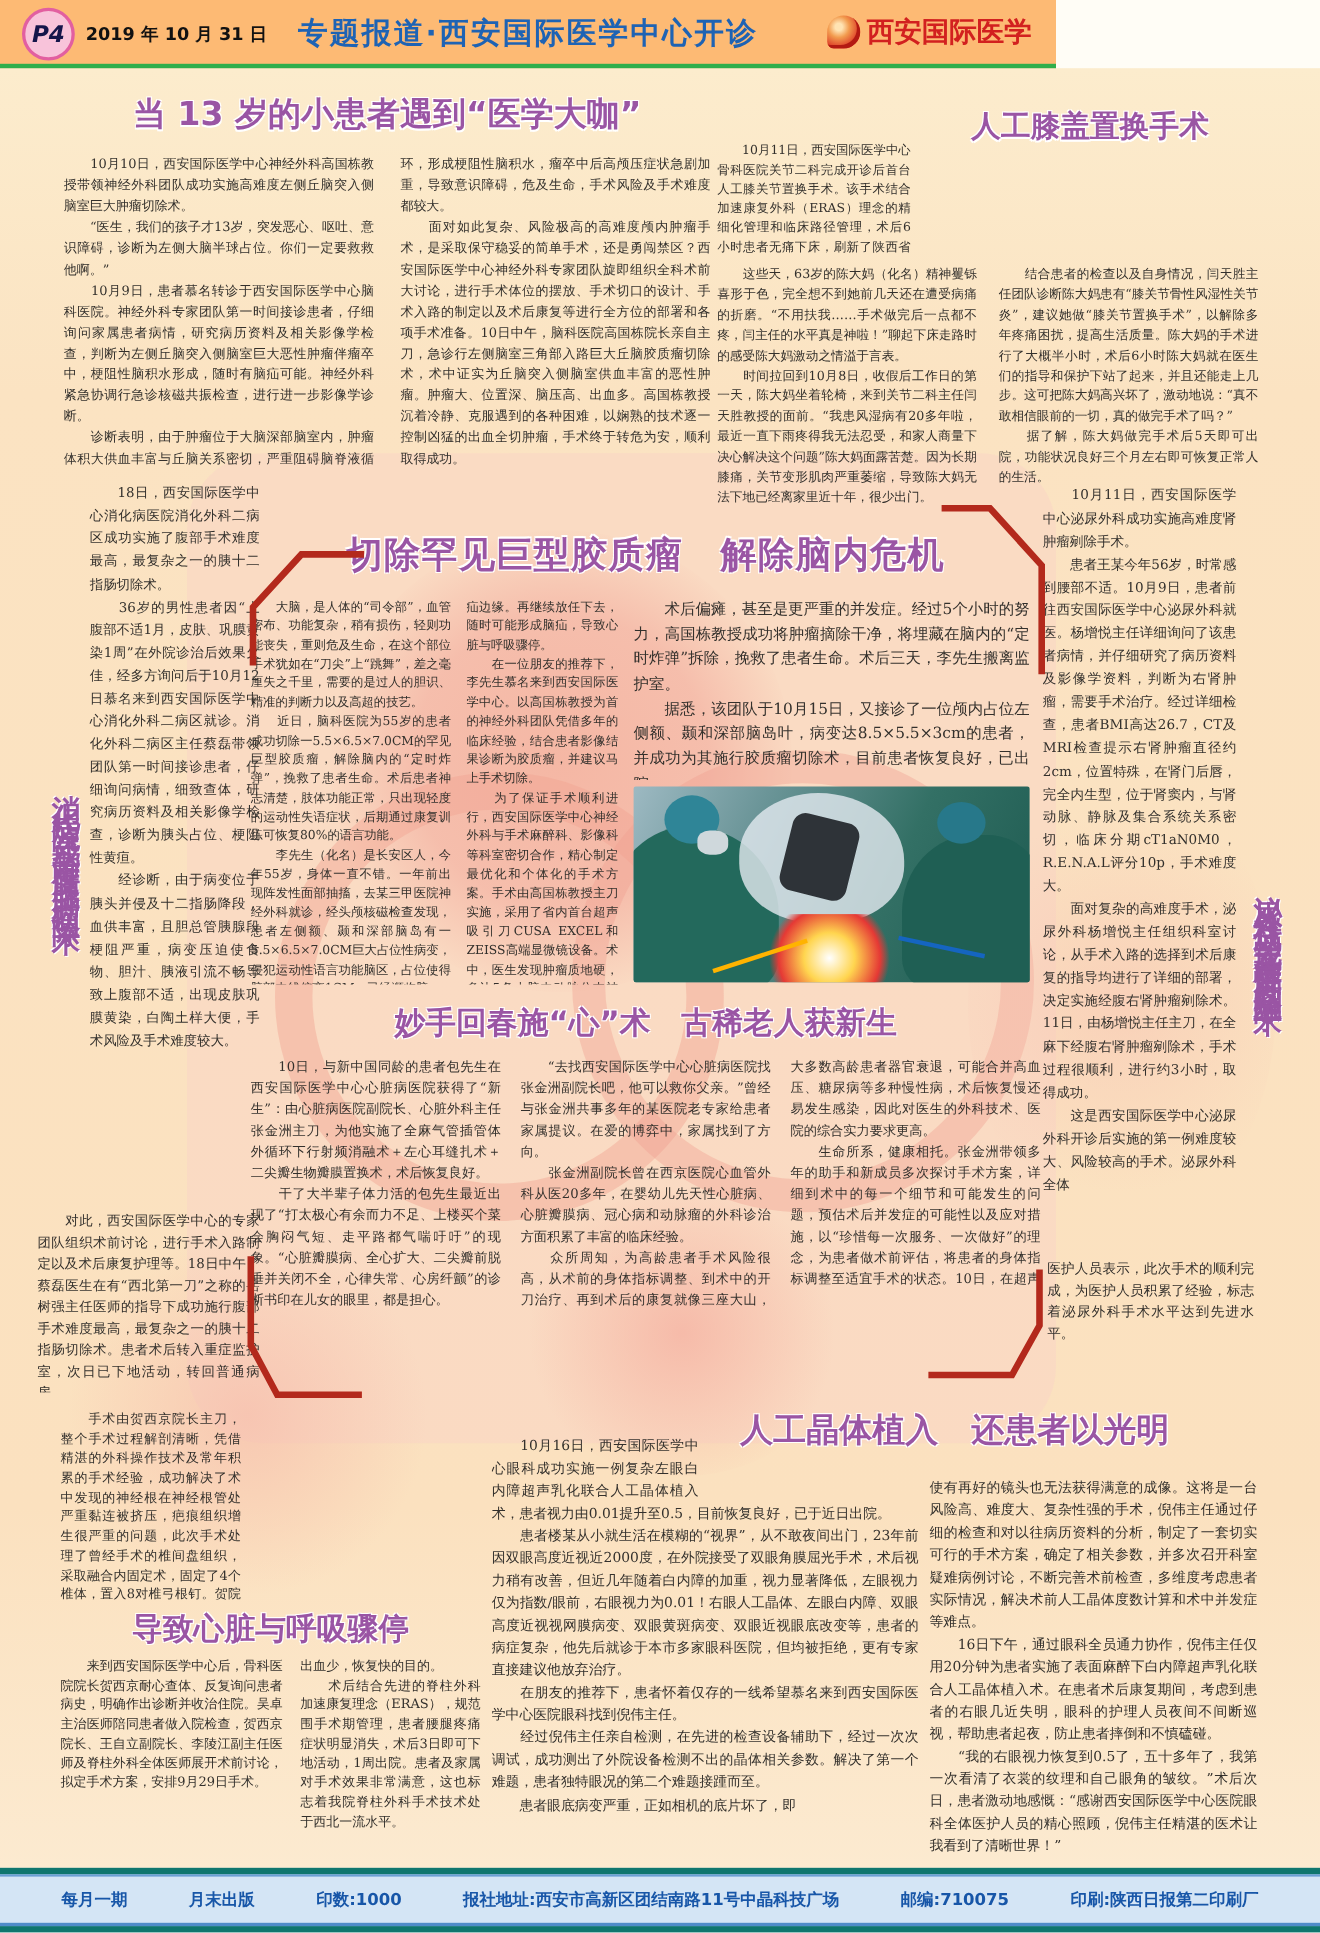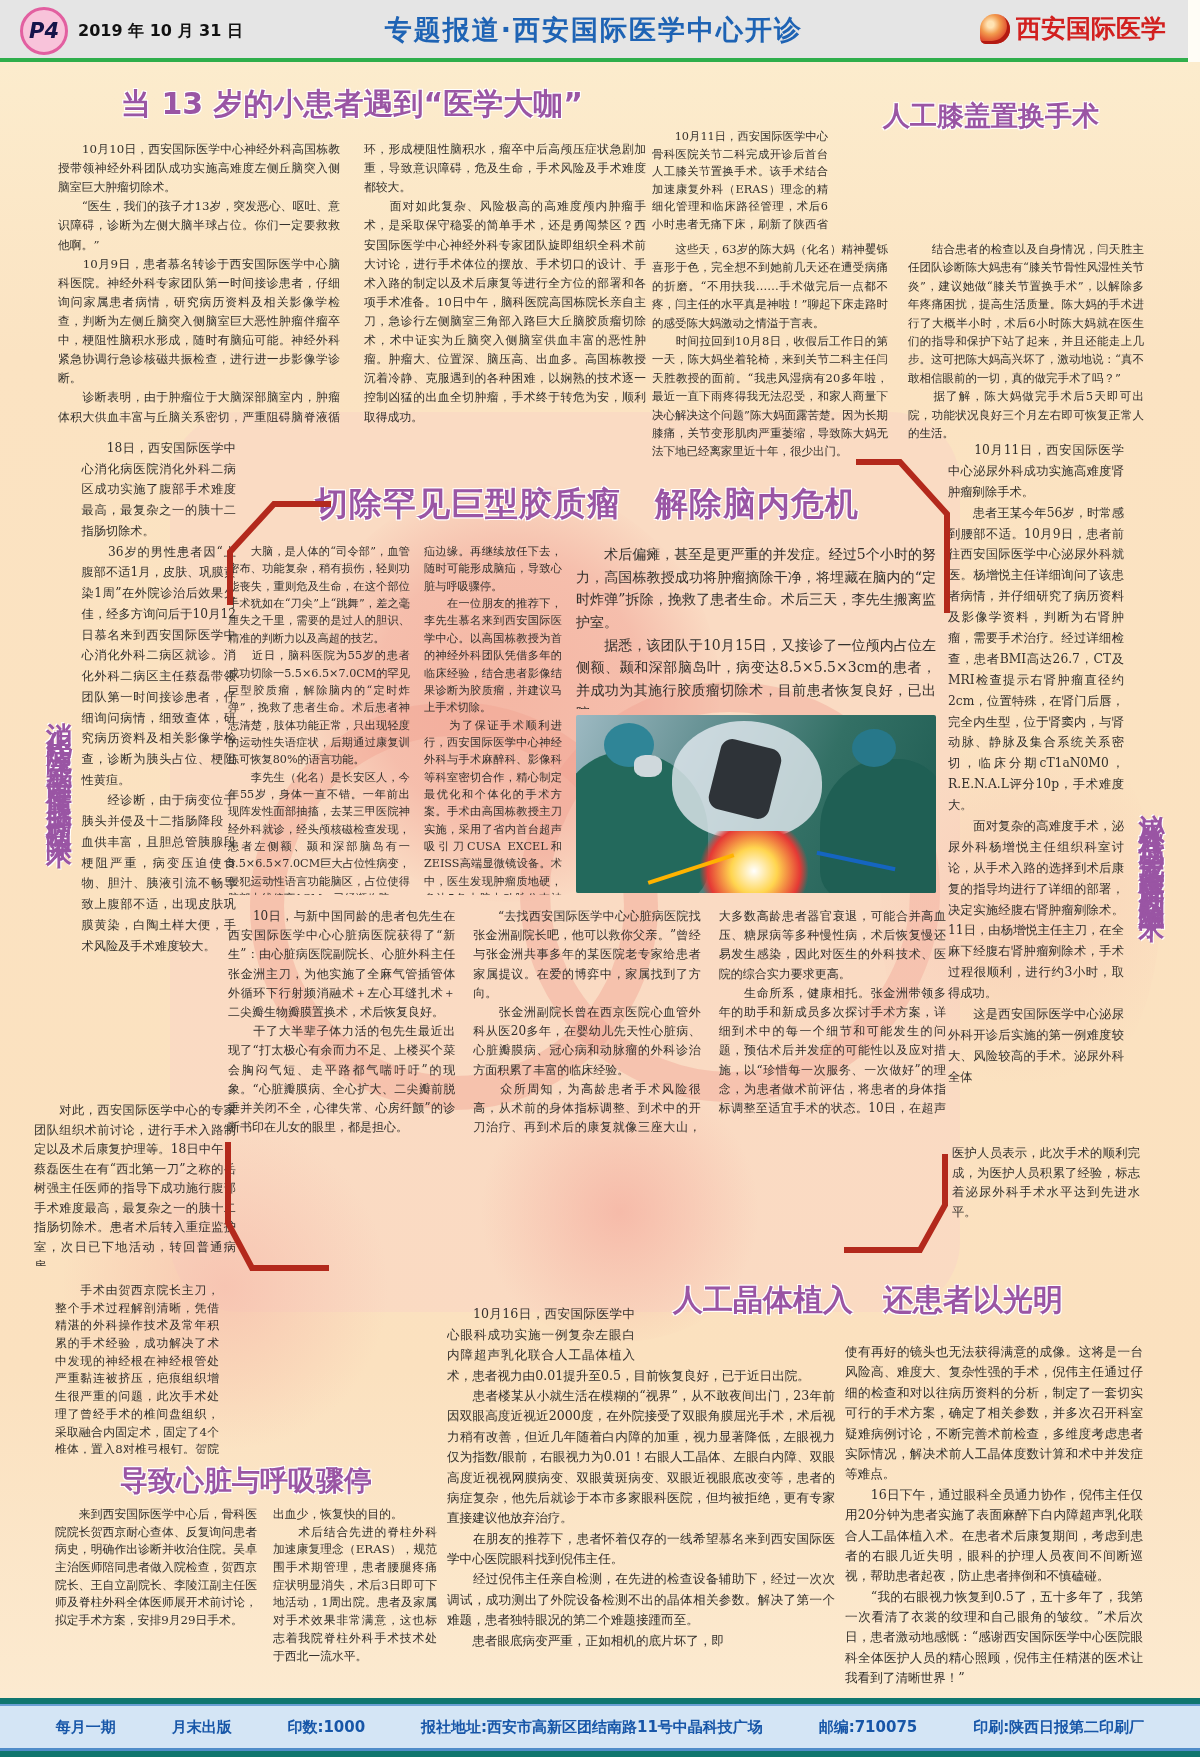--- a/index.html
+++ b/index.html
@@ -1,19 +1,19 @@
 <!DOCTYPE html>
 <html><head>
 <meta charset="utf-8">
 <style>
   html,body{margin:0;padding:0;background:#fff;}
   #page{position:relative;width:1200px;height:1757px;background:#fffdf6;overflow:hidden;
         font-family:"DejaVu Serif",serif;}
   
-  #hdr{position:absolute;left:0;top:0;width:1188px;height:58px;background:#e5e5e5;
+  #hdr{position:absolute;left:0;top:0;width:960px;height:58px;background:#fdba74;
        border-bottom:4px solid #2fae4b;z-index:5;}
   .p4-badge{position:absolute;left:20px;top:7px;width:42px;height:42px;border-radius:50%;
        background:#f8c3da;border:3px solid #e25fa0;color:#15154a;font:italic bold 21px "DejaVu Sans",sans-serif;
        display:flex;align-items:center;justify-content:center;}
   .hdr-date{position:absolute;left:78px;top:21px;font:bold 16px "DejaVu Sans",sans-serif;color:#111;}
   .hdr-title{position:absolute;left:0;right:0;top:12px;text-align:center;
        font:bold 27px "DejaVu Sans",sans-serif;color:#1e63b4;letter-spacing:2px;}
   .hdr-brand{position:absolute;right:22px;top:12px;display:flex;align-items:center;gap:6px;
        font:bold 25px "DejaVu Sans",sans-serif;color:#d2201f;}
   .brand-flower{width:30px;height:30px;border-radius:50% 50% 50% 6px;
@@ -164,20 +164,21 @@
             <div class="phsh" style="right:-14px;top:44px;width:130px;height:140px;background:#1f5f54;border-radius:50% 40% 20% 20%;"></div>
             <div class="phsh" style="right:40px;top:14px;width:44px;height:38px;background:#27788a;border-radius:50%;"></div>
             <div class="phsh" style="left:96px;top:6px;width:150px;height:118px;background:rgba(228,234,240,.8);border-radius:48% 52% 44% 46%;"></div>
             <div class="phsh" style="left:138px;top:28px;width:62px;height:72px;background:#2e3338;border-radius:12px;transform:rotate(14deg);"></div>
             <div class="phsh" style="left:118px;bottom:-18px;width:120px;height:80px;background:radial-gradient(circle,#ffffff 0%,#ffd54f 32%,#e53935 64%,transparent 76%);"></div>
             <div class="phsh" style="left:70px;bottom:22px;width:90px;height:4px;background:#ffb300;transform:rotate(-18deg);"></div>
             <div class="phsh" style="right:40px;bottom:30px;width:80px;height:4px;background:#1565c0;transform:rotate(12deg);"></div>
           </div>
         </div>
       </div>
+      <div id="feat-h2" class="ph">妙手回春施“心”术　古稀老人获新生</div>
       <div id="heart-body" class="tx">　　10日，与新中国同龄的患者包先生在西安国际医学中心心脏病医院获得了“新生”：由心脏病医院副院长、心脏外科主任张金洲主刀，为他实施了全麻气管插管体外循环下行射频消融术＋左心耳缝扎术＋二尖瓣生物瓣膜置换术，术后恢复良好。
 　　干了大半辈子体力活的包先生最近出现了“打太极心有余而力不足、上楼买个菜会胸闷气短、走平路都气喘吁吁”的现象。“心脏瓣膜病、全心扩大、二尖瓣前脱垂并关闭不全，心律失常、心房纤颤”的诊断书印在儿女的眼里，都是担心。
 　　“去找西安国际医学中心心脏病医院找张金洲副院长吧，他可以救你父亲。”曾经与张金洲共事多年的某医院老专家给患者家属提议。在爱的博弈中，家属找到了方向。
 　　张金洲副院长曾在西京医院心血管外科从医20多年，在婴幼儿先天性心脏病、心脏瓣膜病、冠心病和动脉瘤的外科诊治方面积累了丰富的临床经验。
 　　众所周知，为高龄患者手术风险很高，从术前的身体指标调整、到术中的开刀治疗、再到术后的康复就像三座大山，大多数高龄患者器官衰退，可能合并高血压、糖尿病等多种慢性病，术后恢复慢还易发生感染，因此对医生的外科技术、医院的综合实力要求更高。
 　　生命所系，健康相托。张金洲带领多年的助手和新成员多次探讨手术方案，详细到术中的每一个细节和可能发生的问题，预估术后并发症的可能性以及应对措施，以“珍惜每一次服务、一次做好”的理念，为患者做术前评估，将患者的身体指标调整至适宜手术的状态。10日，在超声医学中心和麻醉科协作下，张金洲及其团队顺利完成手术，患者目前处于康复期。</div>
     </div>
 
     <div id="uro" class="blk">
       <div id="uro-body" class="tx">　　10月11日，西安国际医学中心泌尿外科成功实施高难度肾肿瘤剜除手术。

